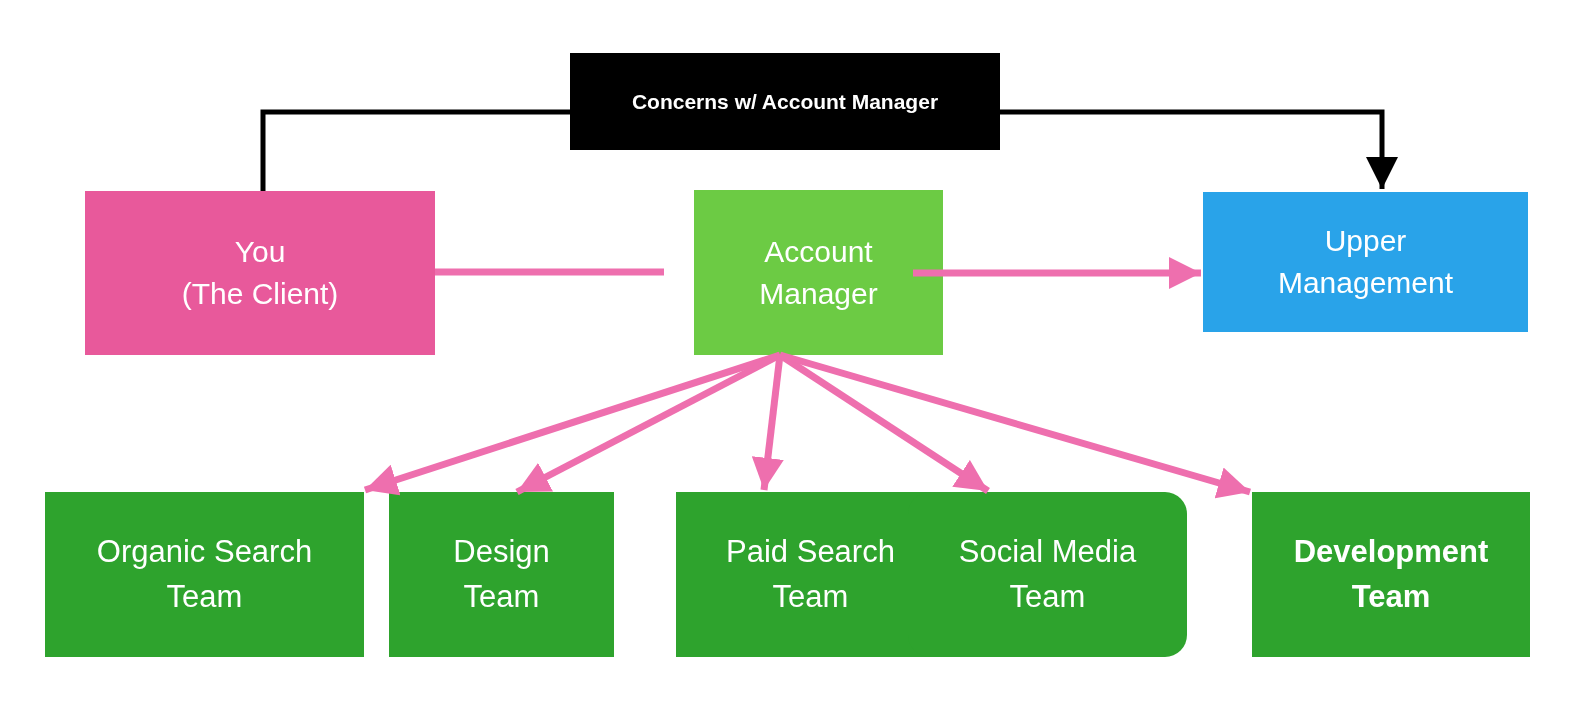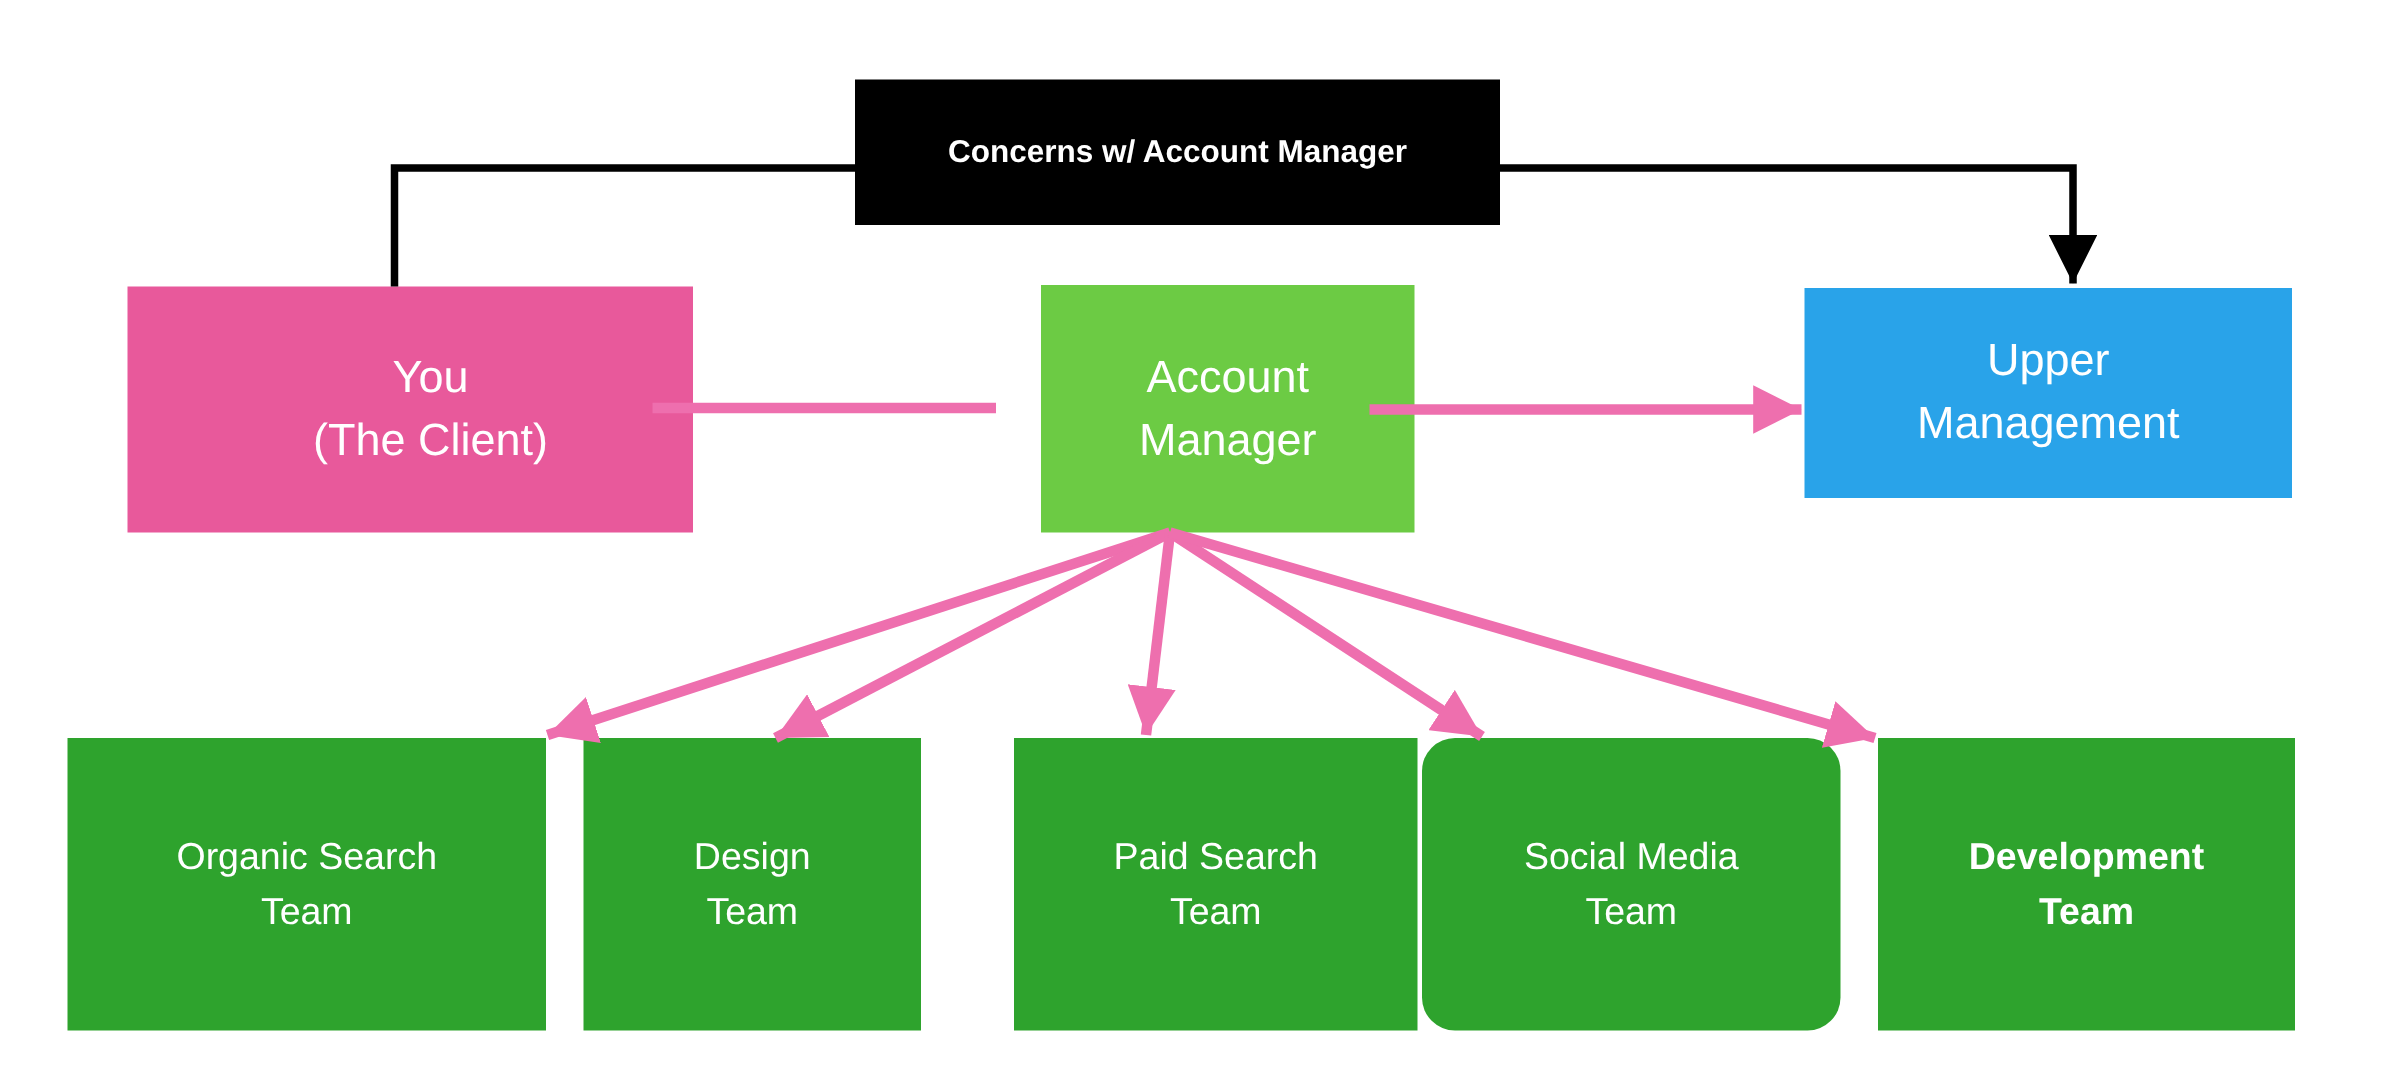--- a/index.html
+++ b/index.html
@@ -22,28 +22,28 @@
     overflow:hidden;
   }
   .node{
     position:absolute;
     display:flex;align-items:center;justify-content:center;
     text-align:center;
     color:var(--text-white);
   }
   .node .label{white-space:pre-line;}
   .banner{left:570px;top:53px;width:430px;height:97px;background:var(--banner-bg);font-size:21px;font-weight:bold;}
-  .client{left:85px;top:191px;width:350px;height:164px;background:var(--client-pink);font-size:30px;line-height:1.4;padding-left:27px;}
+  .client{left:85px;top:191px;width:350px;height:164px;background:var(--client-pink);font-size:30px;line-height:1.4;}
   .manager{left:664px;top:190px;width:249px;height:165px;background:var(--manager-green);font-size:30px;line-height:1.4;margin-left:30px;}
   .management{left:1203px;top:192px;width:325px;height:140px;background:var(--management-blue);font-size:30px;line-height:1.4;}
-  .team{top:492px;height:195px;background:var(--team-green);font-size:25px;line-height:1.45;}
+  .team{top:492px;height:165px;background:var(--team-green);font-size:31px;line-height:1.45;}
   .team-1{left:45px;width:319px;}
   .team-2{left:389px;width:225px;}
   .team-3{left:676px;width:269px;}
-  .team-4{left:948px;width:279px;border-radius:22px;}
+  .team-4{left:908px;width:279px;border-radius:22px;}
   .team-5{left:1252px;width:278px;font-weight:bold;}
   svg.connectors{position:absolute;left:0;top:0;width:1592px;height:714px;pointer-events:none;}
   .black-line{stroke:var(--connector-black);stroke-width:5;fill:none;}
   .pink-line{stroke:var(--arrow-pink);stroke-width:7;fill:none;}
   .mk-pink-fill{fill:var(--arrow-pink);}
   .mk-black-fill{fill:var(--connector-black);}
 </style>
 </head>
 <body>
 

